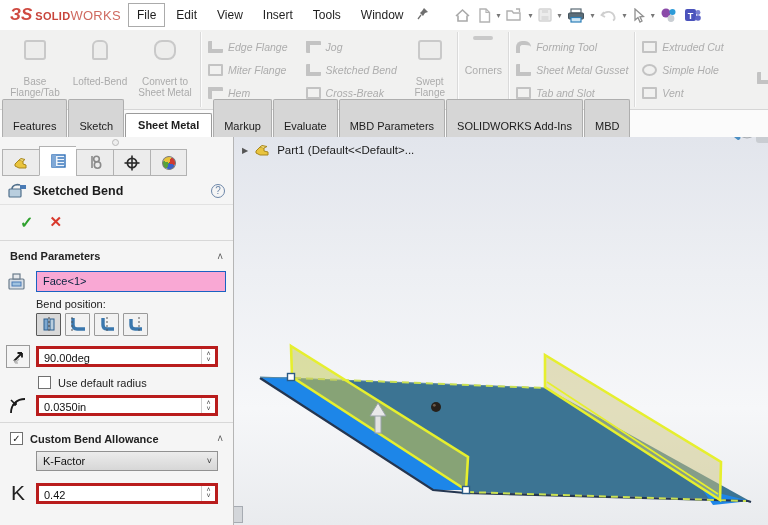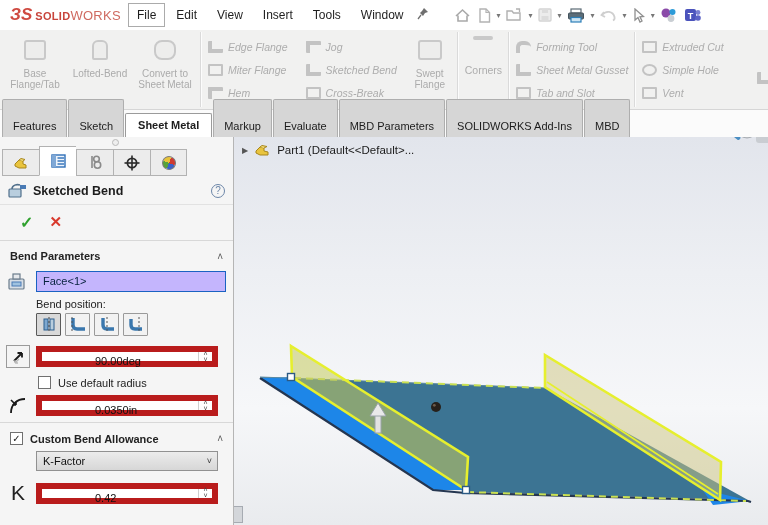--- a/index.html
+++ b/index.html
@@ -17,21 +17,21 @@
   .menu-item.active { border:1px solid #ababab; background:#fff; padding:4px 8px; }
   .pin { margin-left:4px; color:#555; }
   .qtools { display:flex; align-items:center; gap:3px; margin-left:22px; }
   .qbtn { display:flex; align-items:center; padding:2px 2px; }
   .caret { font-size:8px; color:#777; margin-left:1px; }
 
   
   .ribbon { height:80px; background:#f1f1f0; border-bottom:1px solid #d6d6d6; display:flex; }
   .rgroup { display:flex; padding:4px 2px; }
   .rsep { width:0; border-left:1px solid #dadada; border-right:1px solid #fcfcfc; margin:2px 0; }
-  .bigbtn { display:flex; flex-direction:column; align-items:center; justify-content:flex-start; padding-top:6px; gap:8px; }
+  .bigbtn { display:flex; flex-direction:column; align-items:center; justify-content:flex-start; padding-top:6px; gap:16px; }
   .bigbtn .lbl { font-size:10px; color:#ababab; text-align:center; line-height:11px; }
   .bigicon { width:22px; height:20px; border:2px solid #c9c9c9; border-radius:3px; background:#ededec; }
   .rcol { display:flex; flex-direction:column; justify-content:center; gap:4px; padding:0 4px; }
   .rrow { display:flex; align-items:center; gap:5px; height:19px; }
   .rrow .lbl { font-size:10.5px; color:#adadad; white-space:nowrap;font-style:italic; }
   .mI { width:15px; height:12px; border-left:4px solid #c3c3c3; border-bottom:4px solid #c3c3c3; border-radius:1px; }
   .mI.v2 { border-left:4px solid #c3c3c3; border-top:4px solid #c3c3c3; border-bottom:none; }
   .mI.v3 { border:2px solid #c3c3c3; }
   .corners-btn { display:flex; flex-direction:column; align-items:center; justify-content:space-between; padding:6px 6px 2px;gap:24px; }
   .corners-btn .lbl { font-size:10.5px; color:#adadad; }
@@ -57,25 +57,25 @@
   .help-circ { width:14px; height:14px; border:1.4px solid #6c86a8; border-radius:50%; color:#6c86a8; font-size:10px; text-align:center; line-height:12px; }
   .okcancel { display:flex; gap:16px; padding:8px 0 8px 20px; border-bottom:1px solid #d8d8d8; }
   .ok { color:#2fa12e; font-size:16px; font-weight:bold; }
   .cancel { color:#d8392d; font-size:15px; font-weight:bold; }
   .sect-h { display:flex; align-items:center; padding:9px 10px 6px; }
   .sect-h .t { font-weight:bold; color:#222; flex:1; }
   .sect-h .chev { color:#555; font-size:10px; }
   .sect-h .cb { margin-right:7px; }
   .row { display:flex; align-items:center; margin:3px 0 3px 0; }
   .icol { width:36px; display:flex; justify-content:center; }
-  .field { display:flex; width:182px; height:21px; border:6px solid #b91c1c; background:#fff; align-items:stretch;padding-left:48px; }
+  .field { display:flex; width:182px; height:21px; border:3px solid #b91c1c; background:#fff; align-items:stretch; }
   .field .val { flex:1; font-size:11px; color:#111; padding:3px 0 0 5px; }
   .spin { width:14px; border-left:1px solid #cfcfcf; display:flex; flex-direction:column; align-items:center; justify-content:center; color:#444; }
   .spin span { font-size:7px; line-height:6px; }
-  .selbox { width:190px; height:21px; background:#c4b5fd; border:1px solid #1a62c2; color:#08233f; font-size:11px; padding:3px 0 0 6px; }
+  .selbox { width:190px; height:21px; background:#f9a8d4; border:1px solid #1a62c2; color:#08233f; font-size:11px; padding:3px 0 0 6px; }
   .sublabel { margin:6px 0 3px 36px; color:#222; }
   .bp-btns { display:flex; gap:4px; margin-left:36px; }
   .bp { width:25px; height:23px; background:#f2f2f2; border:1px solid #9a9a9a; display:flex; align-items:center; justify-content:center; border-radius:1px; }
   .bp.sel { background:#d9d9d9; border:1.5px solid #5a5a5a; }
   .chkrow { display:flex; align-items:center; gap:7px; margin:8px 0 6px 38px; color:#222; }
   .chk { width:13px; height:13px; border:1px solid #707070; background:#fff; display:flex; align-items:center; justify-content:center; font-size:10px; color:#1a1a1a; }
   .divider { border-top:1px solid #d8d8d8; margin-top:6px; }
   .dropdown { display:flex; width:182px; height:20px; margin-left:36px; border:1px solid #919191; background:linear-gradient(#ececec,#d7d7d7); align-items:center; }
   .dropdown .val { flex:1; padding-left:6px; color:#111; }
   .dropdown .chev { color:#333; font-size:9px; padding-right:5px; }

